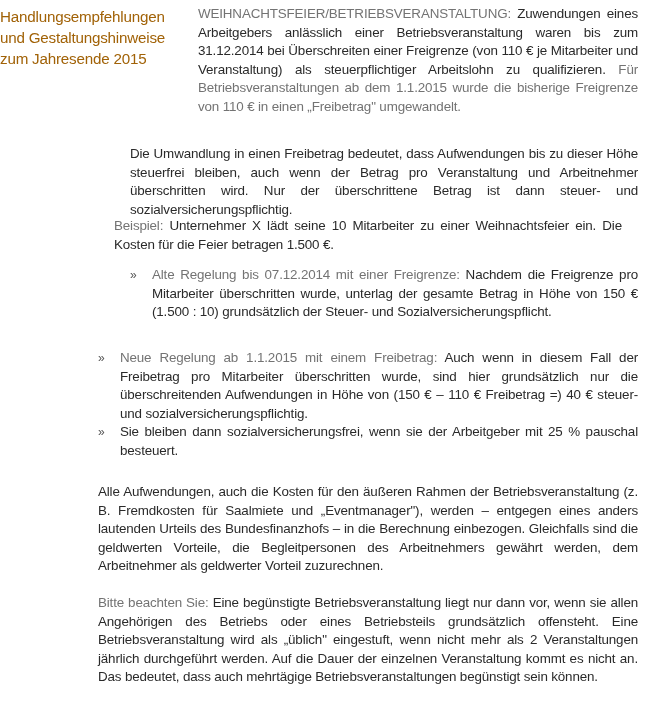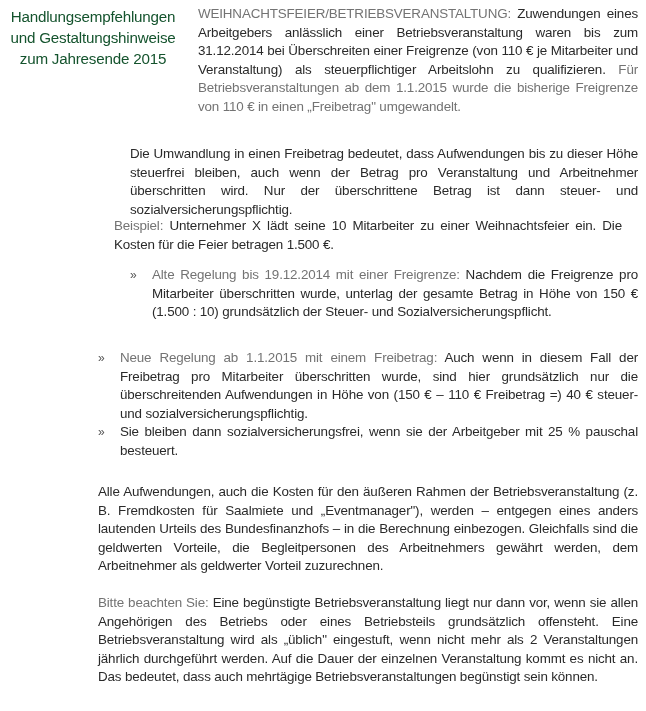--- a/index.html
+++ b/index.html
@@ -14,24 +14,24 @@
       overflow: hidden;
       font-family: "Liberation Sans Narrow", "Liberation Sans", sans-serif;
       color: #2a2a2a;
     }
     .accent { color: #737373; }
     .page-heading {
       position: absolute;
       left: 0;
       top: 6px;
       width: 186px;
-      text-align: center;
+      text-align: left;
       font-size: 15.2px;
       line-height: 21px;
-      color: #14532d;
+      color: #a16207;
       letter-spacing: -0.2px;
     }
     .block {
       position: absolute;
       font-size: 13.4px;
       line-height: 18.6px;
       text-align: justify;
       letter-spacing: -0.15px;
     }
     .intro {
@@ -102,21 +102,21 @@
   <span>Die Umwandlung in einen Freibetrag bedeutet, dass Aufwendungen bis zu dieser Höhe steuerfrei bleiben, auch wenn der Betrag pro Veranstaltung und Arbeitnehmer überschritten wird. Nur der überschrittene Betrag ist dann steuer- und sozialversicherungspflichtig.</span>
 </div>
 
 <div class="block beispiel">
   <span class="accent">Beispiel:</span><span> Unternehmer X lädt seine 10 Mitarbeiter zu einer Weihnachtsfeier ein. Die Kosten für die Feier betragen 1.500 €.</span>
 </div>
 
 <div class="block alt-item">
   <div class="bullet-row">
     <span class="bullet-mark">»</span>
-    <span class="bullet-text"><span class="accent">Alte Regelung bis 19.12.2014 mit einer Freigrenze:</span><span> Nachdem die Freigrenze pro Mitarbeiter überschritten wurde, unterlag der gesamte Betrag in Höhe von 150 € (1.500 : 10) grundsätzlich der Steuer- und Sozialversicherungspflicht.</span></span>
+    <span class="bullet-text"><span class="accent">Alte Regelung bis 07.12.2014 mit einer Freigrenze:</span><span> Nachdem die Freigrenze pro Mitarbeiter überschritten wurde, unterlag der gesamte Betrag in Höhe von 150 € (1.500 : 10) grundsätzlich der Steuer- und Sozialversicherungspflicht.</span></span>
   </div>
 </div>
 
 <div class="block bullet-list">
   <div class="bullet-row">
     <span class="bullet-mark">»</span>
     <span class="bullet-text"><span class="accent">Neue Regelung ab 1.1.2015 mit einem Freibetrag:</span><span> Auch wenn in diesem Fall der Freibetrag pro Mitarbeiter überschritten wurde, sind hier grundsätzlich nur die überschreitenden Aufwendungen in Höhe von (150 € – 110 € Freibetrag =) 40 € steuer- und sozialversicherungspflichtig.</span></span>
   </div>
   <div class="bullet-row">
     <span class="bullet-mark">»</span>

